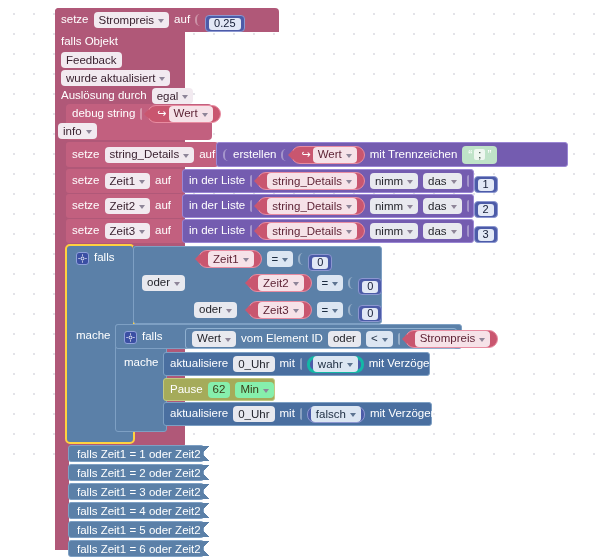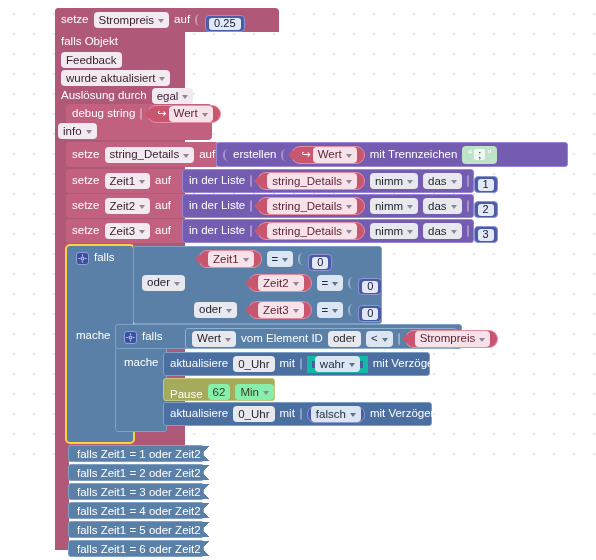--- a/index.html
+++ b/index.html
@@ -474,31 +474,31 @@
 
   <div class="blk" style="left:118px;top:353px;width:46px;height:20px;background:transparent;">
     <span class="lbl">mache</span>
   </div>
 
   <div class="blk" style="left:163px;top:352px;width:267px;height:24px;background:#4a6fa0;border:1px solid #7ea0c4;border-radius:3px;">
     <span class="lbl">aktualisiere</span>
     <span class="field pale">0_Uhr</span>
     <span class="lbl">mit</span>
     <span class="notch"></span>
-    <span style="display:inline-flex;align-items:center;background:#4c5ba8;border:5px solid #14b8a6;border-radius:0;padding:1px 3px;height:17px;">
+    <span style="display:inline-flex;align-items:center;background:#4c5ba8;border:3px solid #14b8a6;border-radius:8px;padding:1px 3px;height:17px;">
       <span class="field light-blue">
         <span>wahr</span>
         <span class="caret blue"></span>
       </span>
     </span>
     <span class="lbl">mit Verzögerung</span>
     <span class="socket-empty"></span>
   </div>
 
-  <div class="blk" style="left:163px;top:378px;width:112px;height:23px;background:#a5ab5a;border:1px solid #c3c881;border-radius:3px;align-items:flex-end;">
+  <div class="blk" style="left:163px;top:378px;width:112px;height:23px;background:#a5ab5a;border:1px solid #c3c881;border-radius:3px;">
     <span class="lbl">Pause</span>
     <span class="field olive">62</span>
     <span class="field olive">
       <span>Min</span>
       <span class="caret"></span>
     </span>
   </div>
 
   <div class="blk" style="left:163px;top:402px;width:269px;height:24px;background:#4a6fa0;border:1px solid #7ea0c4;border-radius:3px;">
     <span class="lbl">aktualisiere</span>

